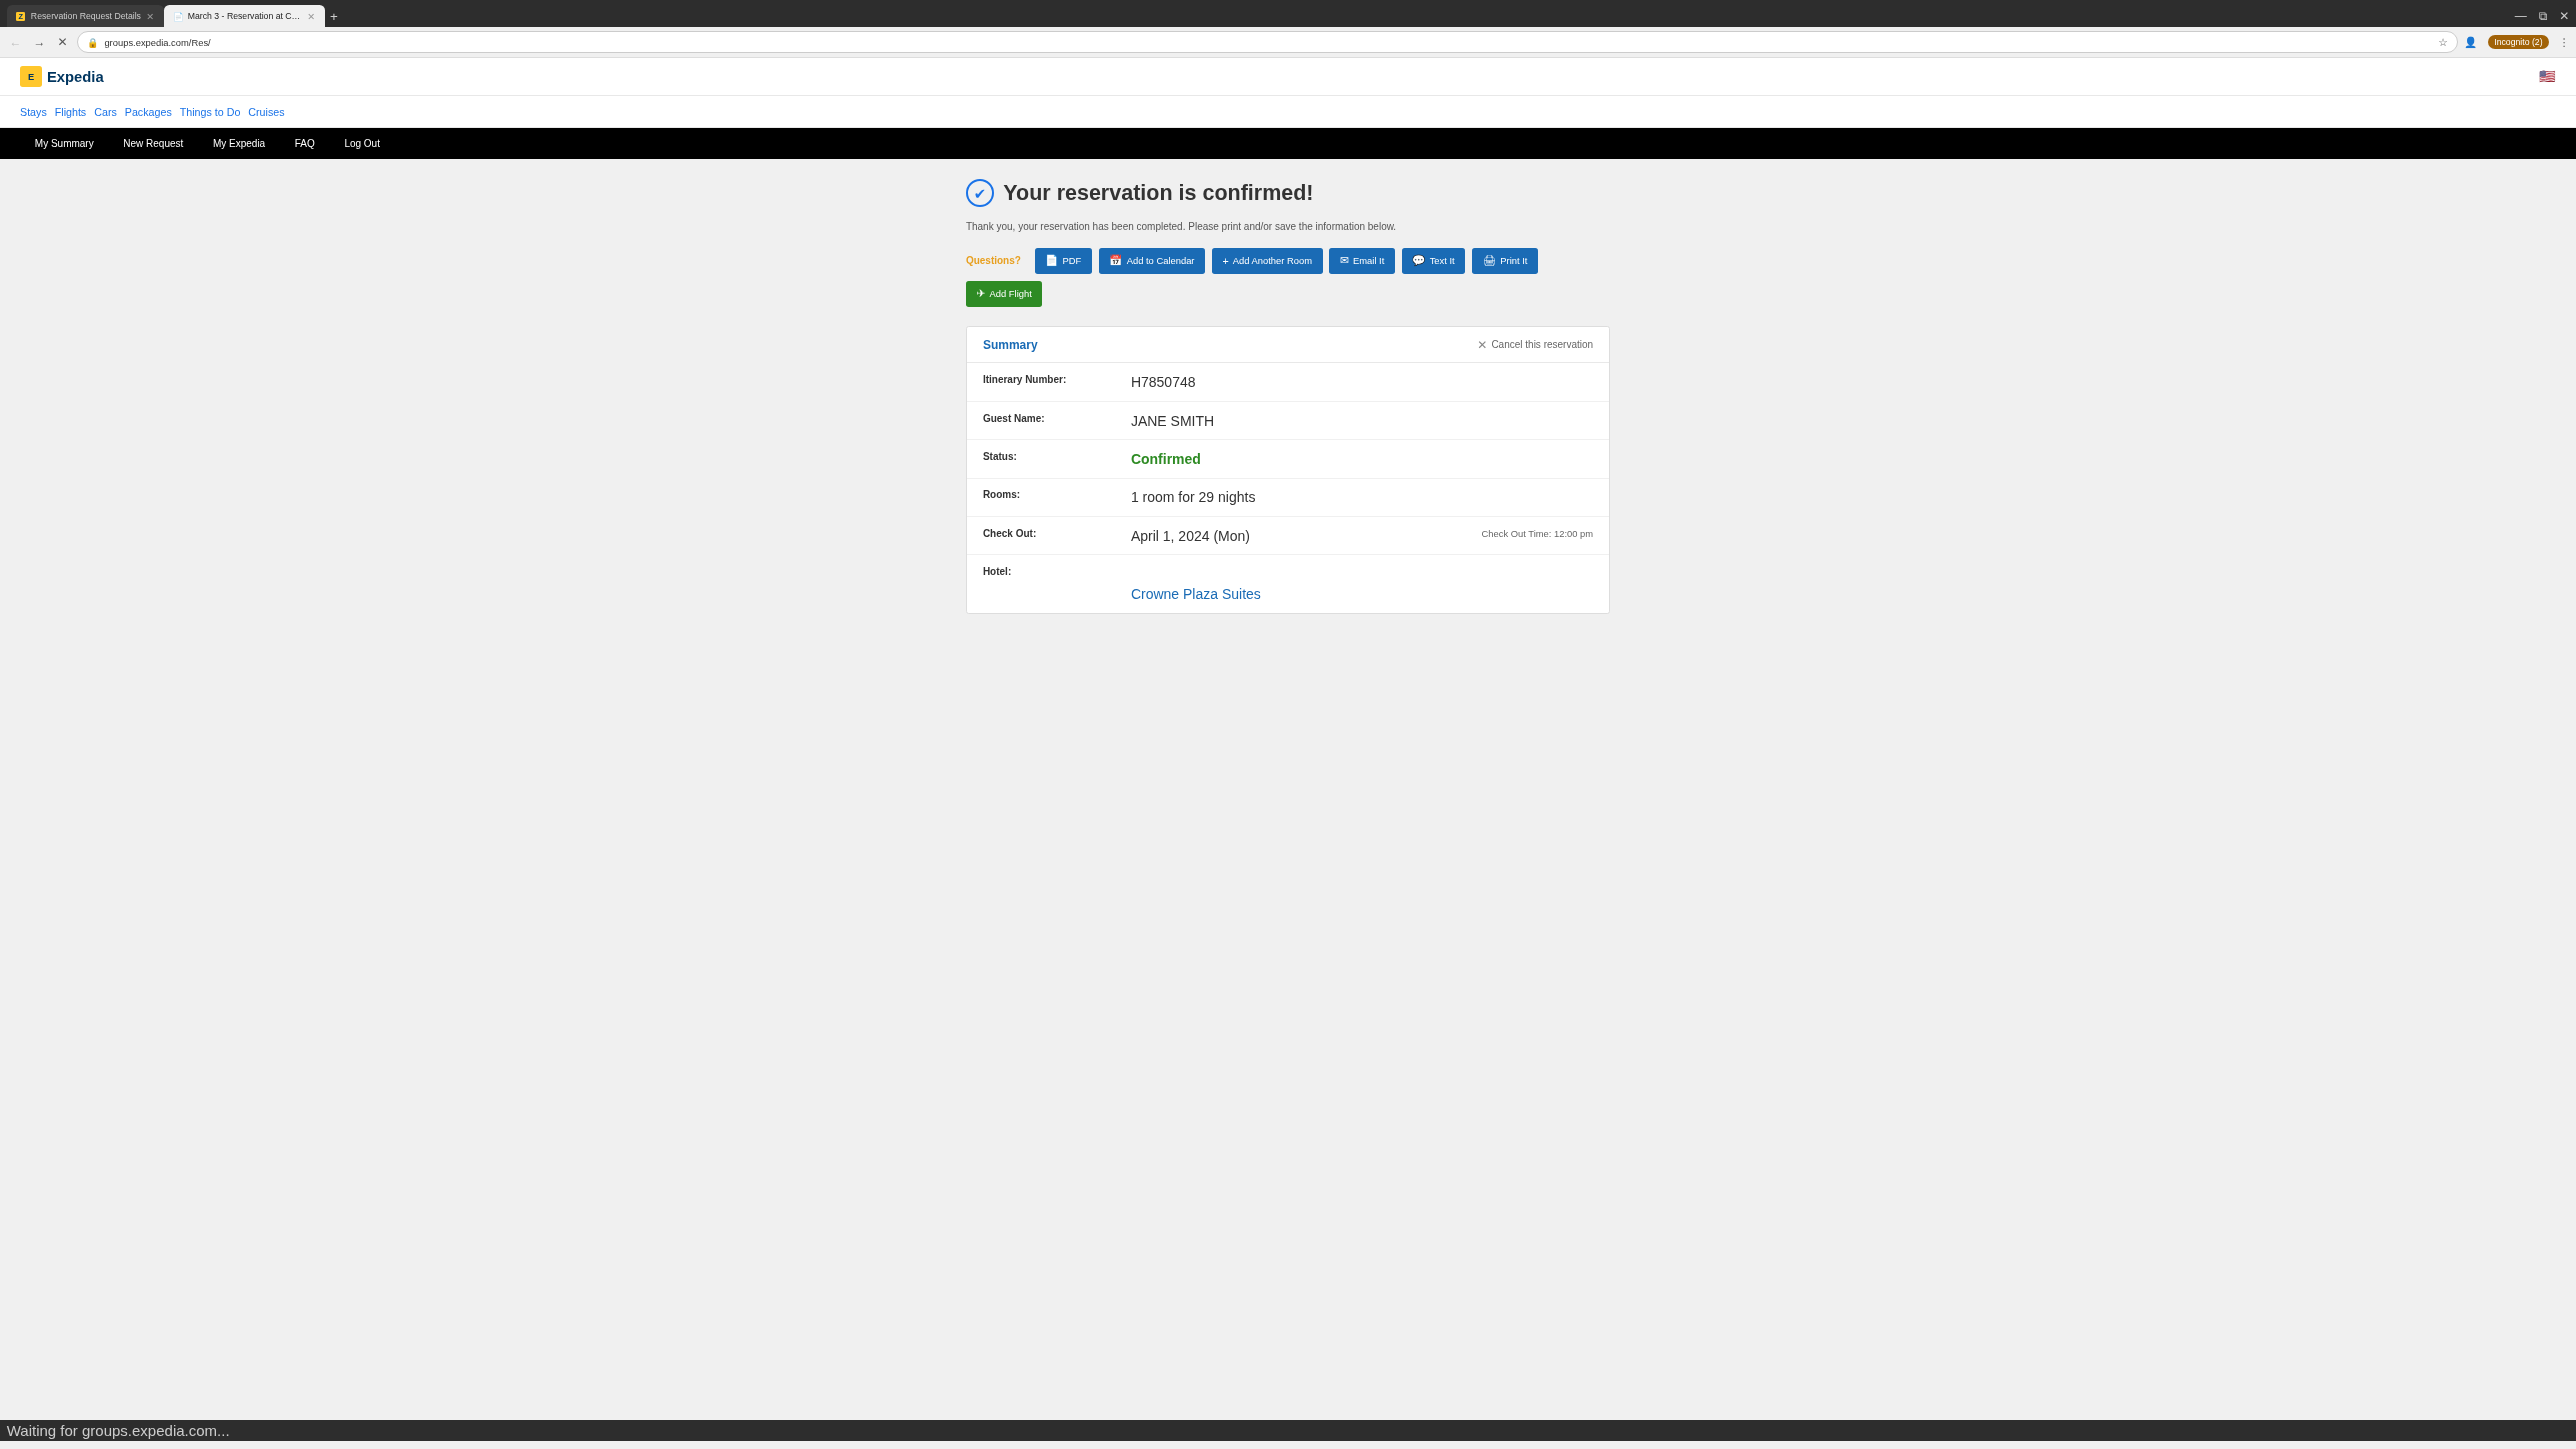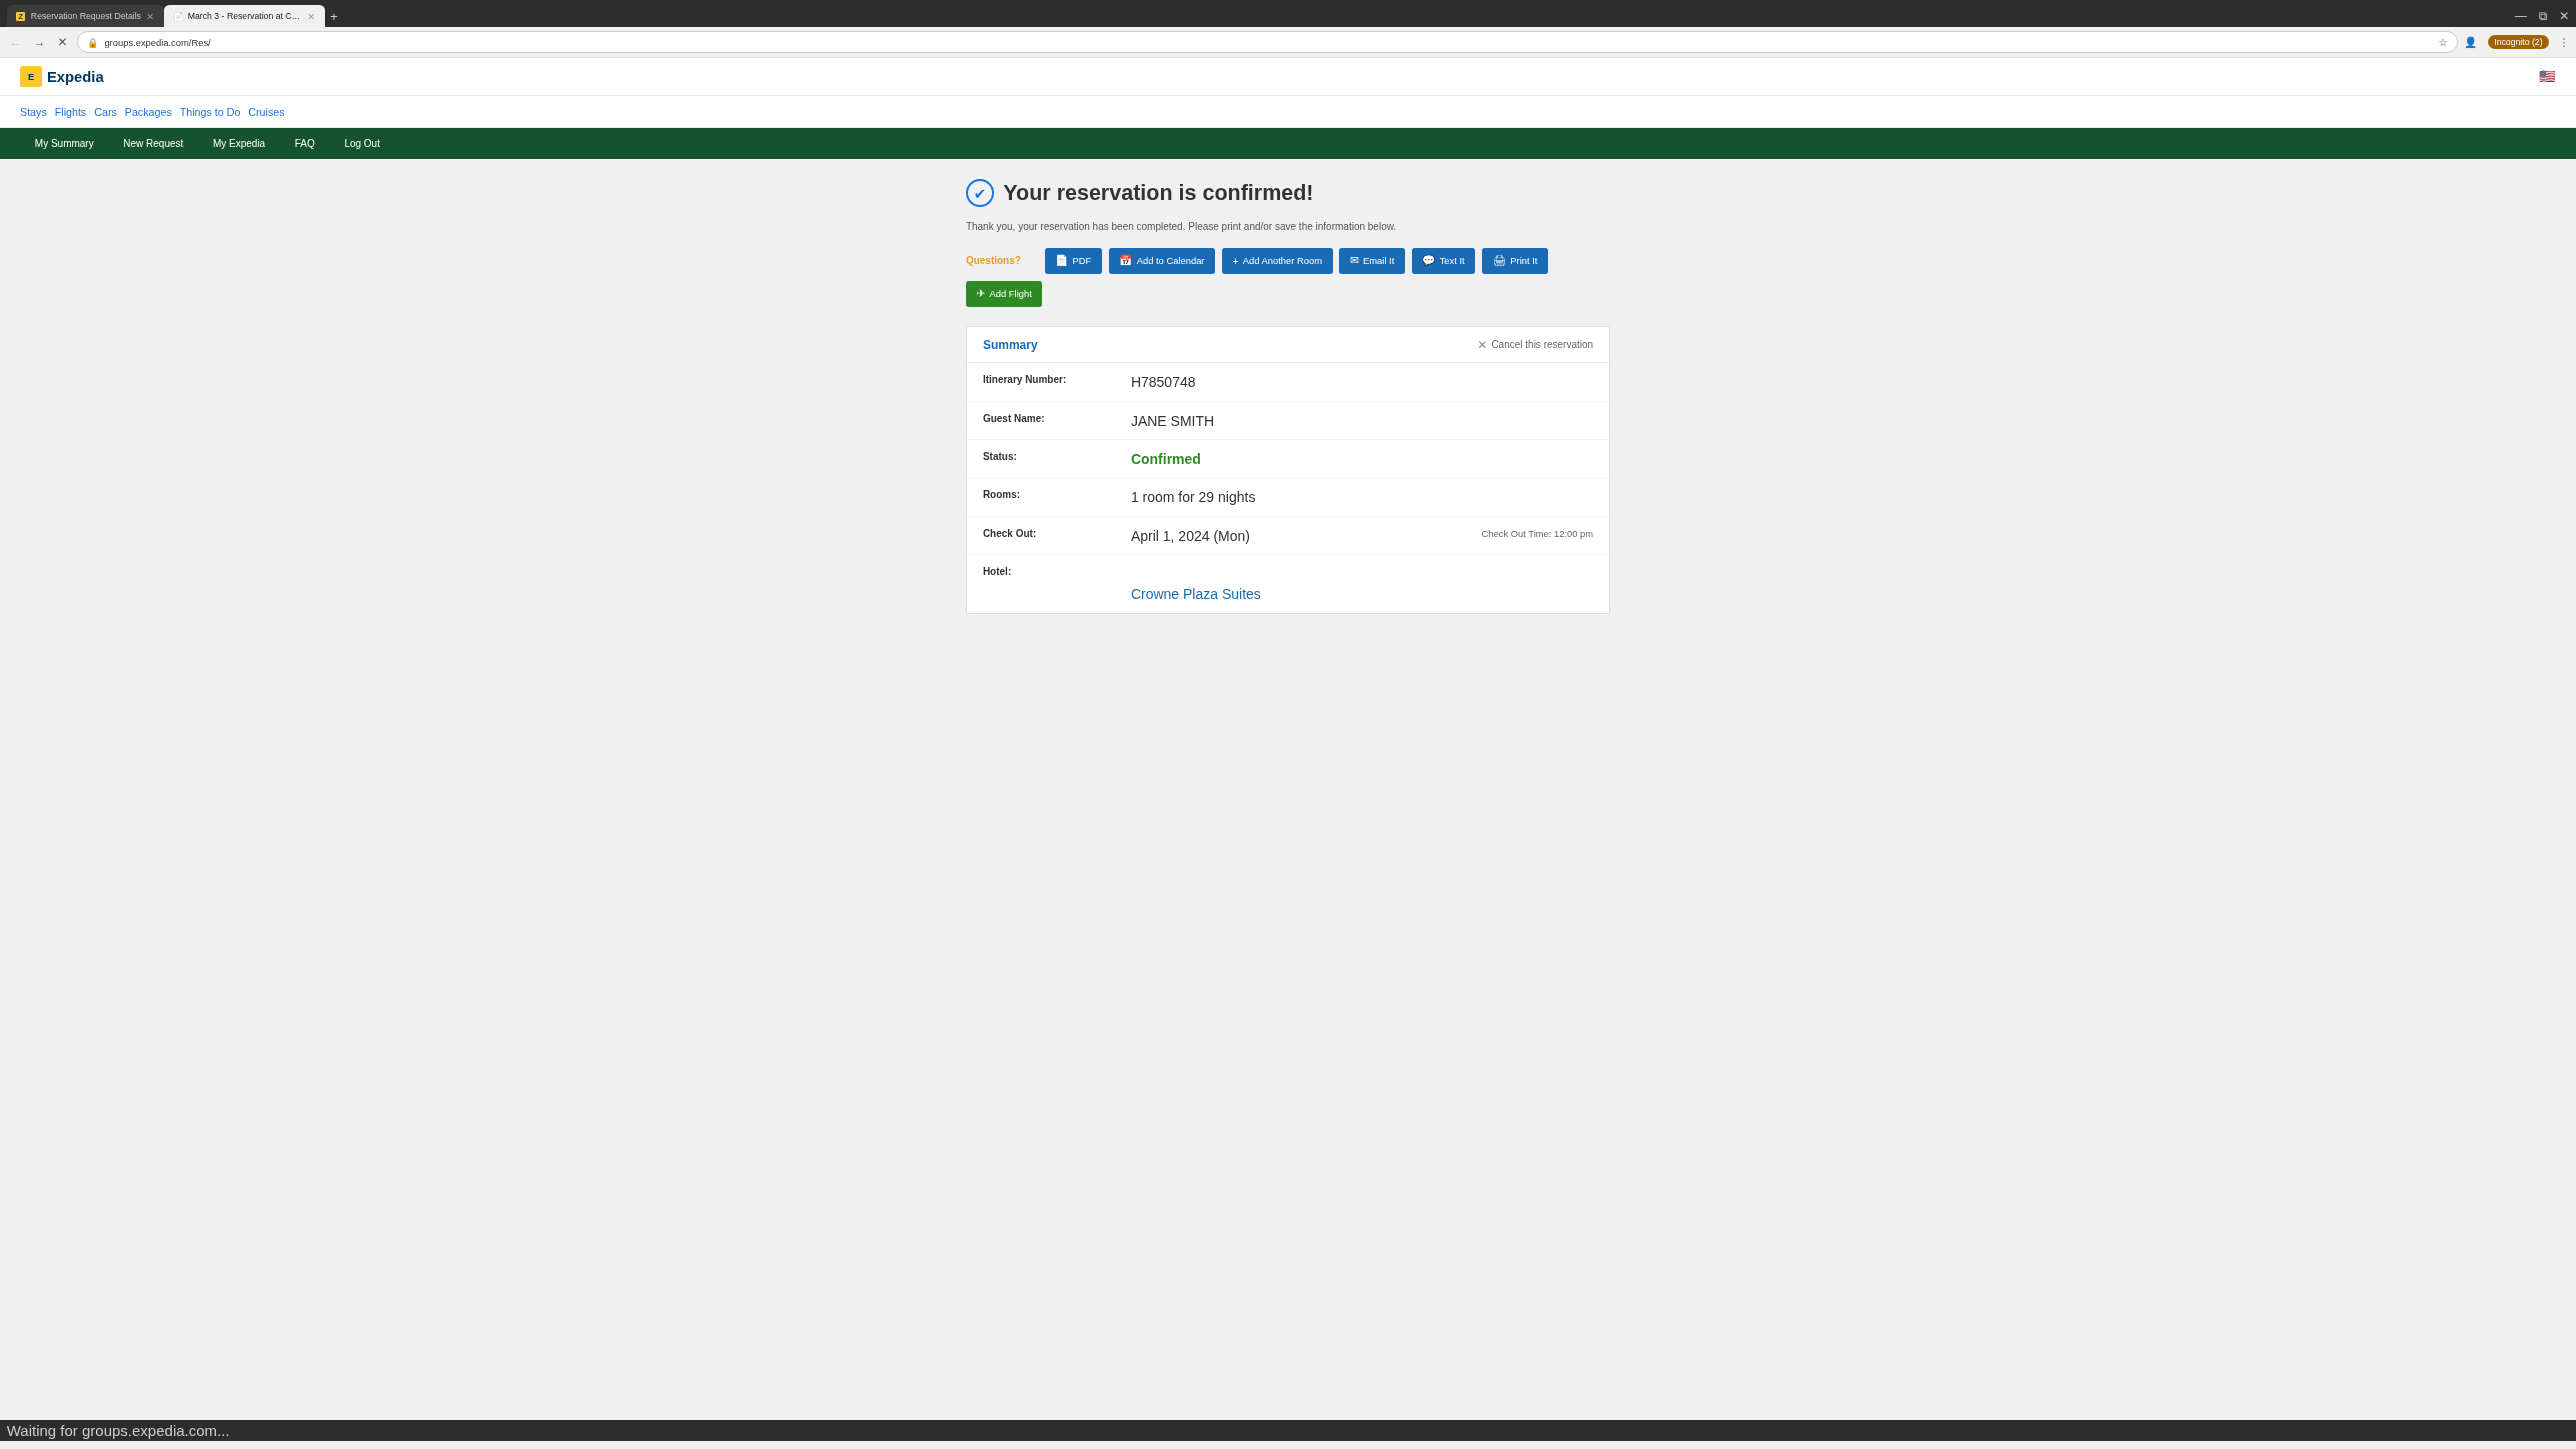--- a/index.html
+++ b/index.html
@@ -189,21 +189,21 @@
     .main-nav ul li a {
       text-decoration: none;
       color: #1a73e8;
       font-size: 10.7px;
       padding: 9.4px 0;
       display: block;
     }
 
     
     .secondary-nav {
-      background: #14532d;
+      background: #000000;
       padding: 0 20px;
     }
     .secondary-nav ul {
       list-style: none;
       display: flex;
       gap: 0;
     }
     .secondary-nav ul li a {
       text-decoration: none;
       color: white;
@@ -255,21 +255,21 @@
       display: flex;
       align-items: center;
       gap: 6.7px;
       margin-bottom: 19px;
       flex-wrap: wrap;
     }
     .questions-label {
       color: #e8a020;
       font-size: 10px;
       font-weight: 600;
-      margin-right: 17px;
+      margin-right: 7px;
     }
     .action-btn {
       display: flex;
       align-items: center;
       gap: 4px;
       padding: 6.7px 10.7px;
       border: none;
       border-radius: 2.7px;
       font-size: 9.4px;
       cursor: pointer;

